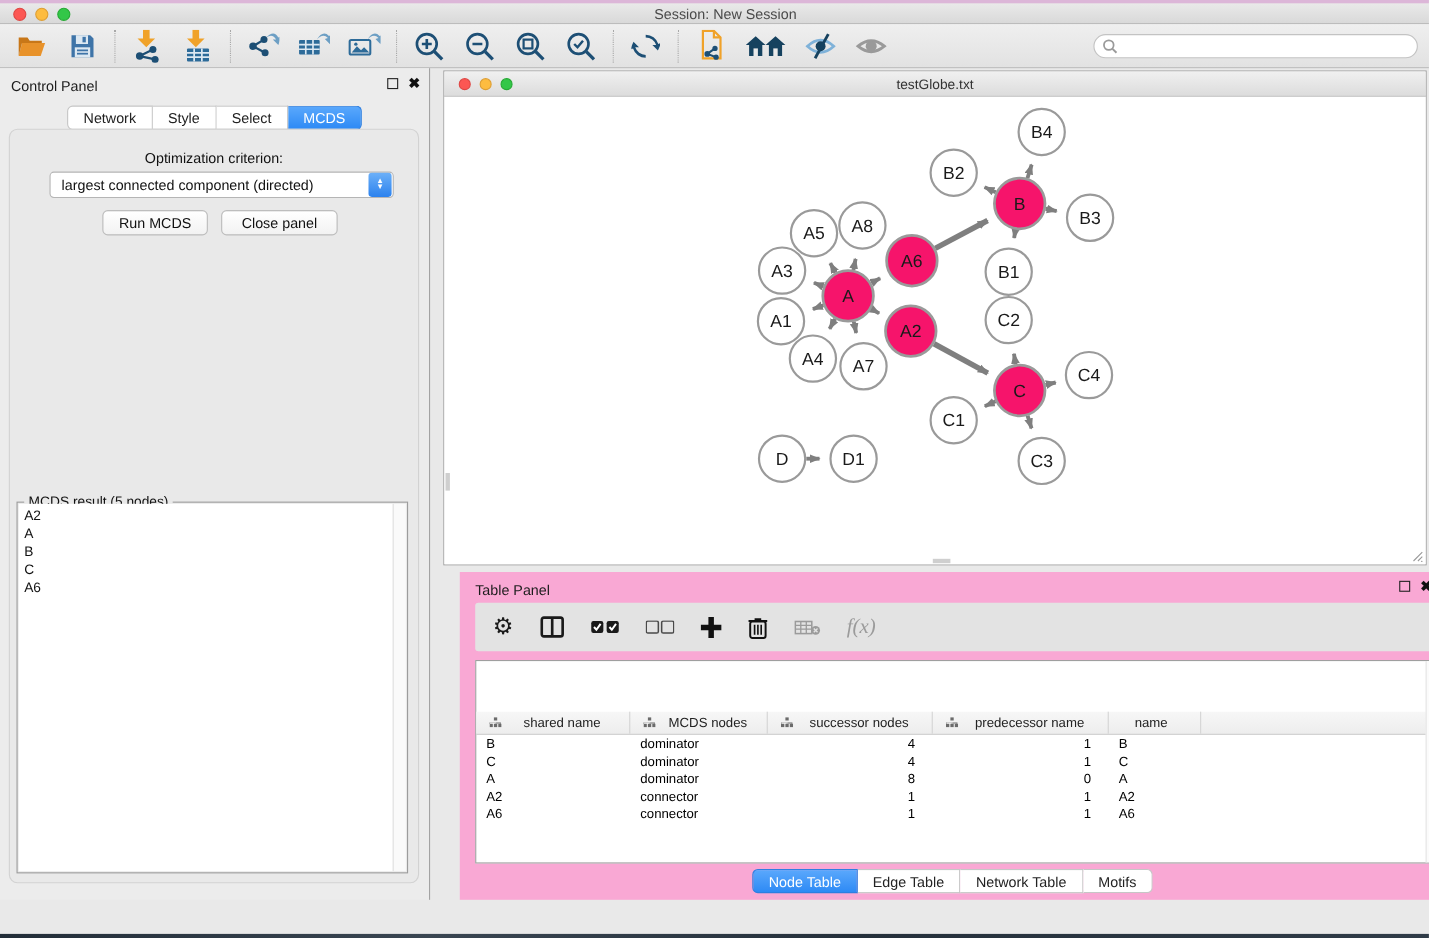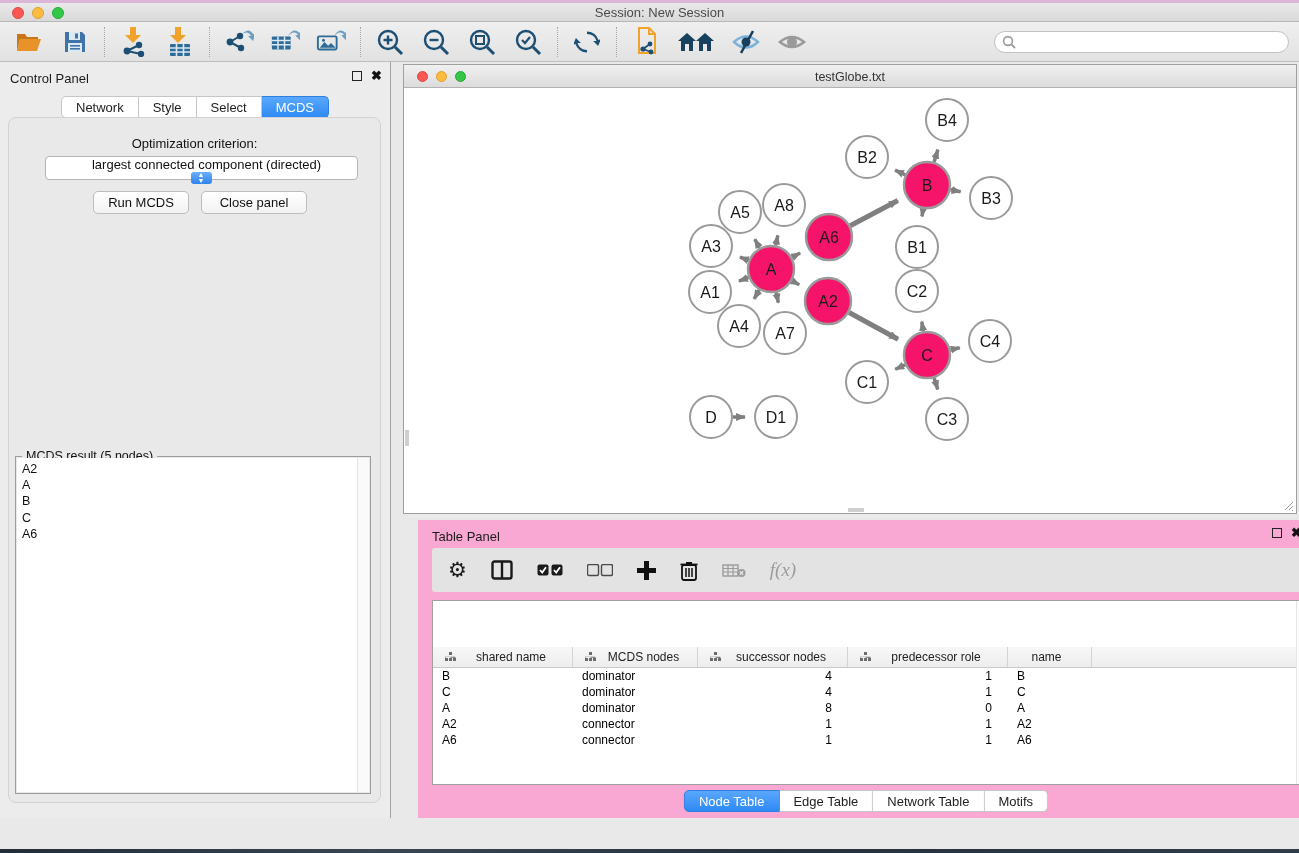--- a/index.html
+++ b/index.html
@@ -43,21 +43,21 @@
   .seg-tab { height:22px; padding:0 14px; background:#fff; border:1px solid #c6c6c6;
     border-left-width:0; font-size:13px; color:#222; display:flex; align-items:center; }
   .seg-tab:first-child { border-left-width:1px; border-radius:5px 0 0 5px; }
   .seg-tab:last-child { border-radius:0 5px 5px 0; }
   .seg-tab.active { background:linear-gradient(#5aa8fc,#2e8af5); border-color:#2e7fe0; color:#fff; }
   #cp-body { position:absolute; left:8px; right:9px; top:55px; bottom:15px;
     background:#e9e9e9; border:1px solid #d2d2d2; border-radius:8px; }
   #opt-label { position:absolute; left:0; right:0; top:18px; text-align:center;
     font-size:13px; color:#111; }
   #criterion-select { position:absolute; left:36px; top:38px; width:313px; height:24px;
-    background:#fff; border:1px solid #b5b5b5; border-radius:4px; display:flex; align-items:center;flex-direction:column; }
+    background:#fff; border:1px solid #b5b5b5; border-radius:4px; display:flex; align-items:center; }
   #criterion-select .val { flex:1; font-size:13px; color:#111; padding-left:10px; white-space:nowrap; }
   #criterion-select .stepper { width:21px; height:22px; margin-right:1px; border-radius:3px;
     background:linear-gradient(#6cb0f8,#2c82ee); display:flex; flex-direction:column;
     align-items:center; justify-content:center; color:#fff; font-size:7px; line-height:6px; }
   .mac-btn { position:absolute; top:73px; height:23px; background:linear-gradient(#ffffff,#f2f2f2);
     border:1px solid #bdbdbd; border-radius:5px; font-size:13px; color:#111;
     display:flex; align-items:center; justify-content:center; }
   #run-btn { left:84px; width:96px; }
   #closepanel-btn { left:192px; width:106px; }
   #result-box { position:absolute; left:6px; right:9px; top:338px; bottom:8px;
@@ -560,21 +560,21 @@
             <svg width="11" height="10" viewBox="0 0 11 10">
               <g fill="#6b6b6b">
                 <rect x="4" y="0" width="3" height="3"></rect>
                 <rect x="0" y="6" width="3" height="3"></rect>
                 <rect x="4" y="6" width="3" height="3"></rect>
                 <rect x="8" y="6" width="3" height="3"></rect>
                 <path d="M5.2 3 h0.8 v2 h-5.5 v1 h-1 v-1.2 h5.7 Z M5.2 3 v3 h0.8 v-3 Z M5.4 4.8 h5 v1.2 h-1 v-0.2 h-4 Z"></path>
               </g>
             </svg>
           </span>
-          <span class="th-label">predecessor role</span>
+          <span class="th-label">predecessor name</span>
         </div>
         <div class="th" style="width: 84px;">
           <span class="th-label">name</span>
         </div>
       </div>
     <div id="tbl-body">
         <div class="tbl-row">
           <div class="td l" style="width: 140px;">B</div>
           <div class="td l" style="width: 125px;">dominator</div>
           <div class="td r" style="width: 150px;">4</div>

